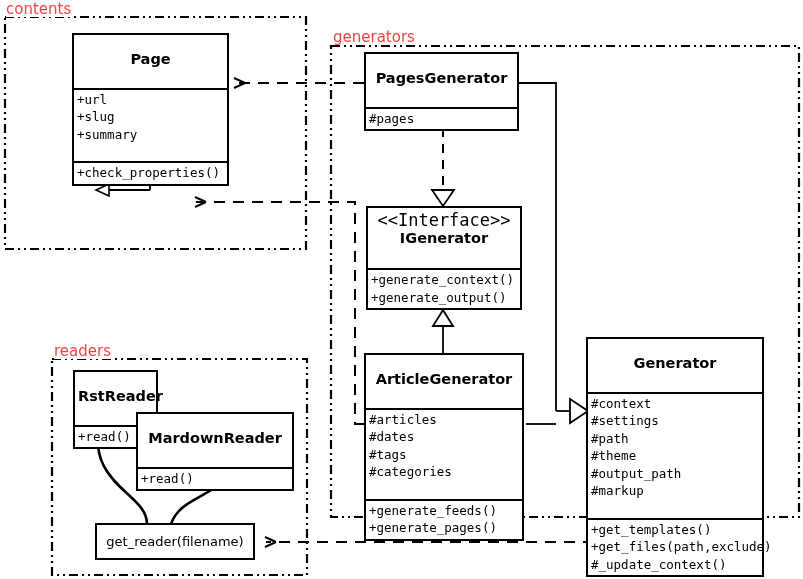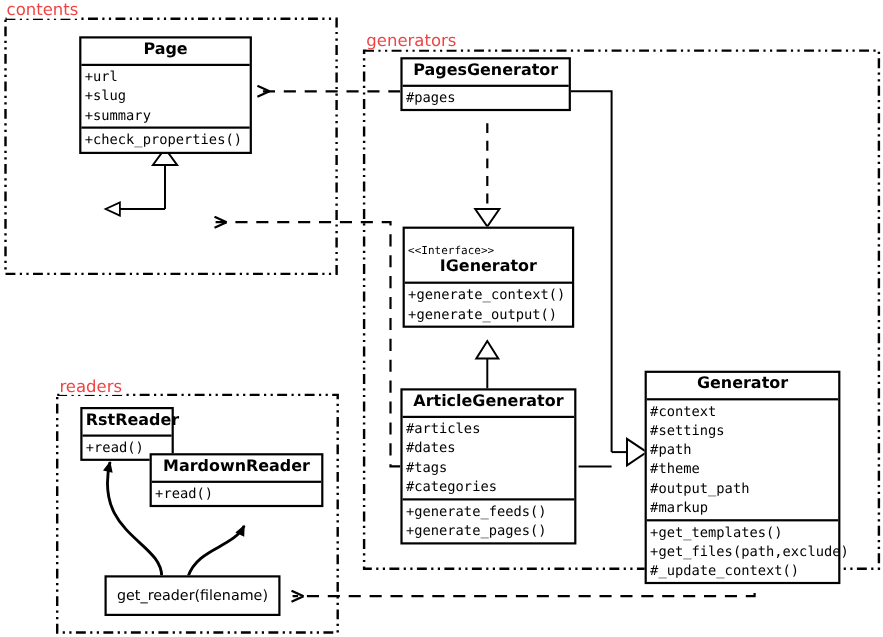--- a/index.html
+++ b/index.html
@@ -32,36 +32,38 @@
     border: 2px solid #000000;
     background: #ffffff;
     z-index: 5;
   }
   .umlbox .sec {
     box-sizing: border-box;
     padding: 1px 3px 2px 3px;
   }
   .umlbox .sec + .sec {
     border-top: 2px solid #000000;
+    margin-top: 16px;
   }
   .umlbox .title {
     text-align: center;
     font-weight: bold;
     font-size: 14.5px;
     font-family: "DejaVu Sans", sans-serif;
-    padding-top: 3px;
+    padding-top: 17px;
     padding-bottom: 4px;
     line-height: 1.08;
   }
   .umlbox .stereo {
+    text-align: center;
     font-weight: normal;
-    font-size: 10px;
+    font-size: 17px;
     font-family: "DejaVu Sans Mono", monospace;
     line-height: 1.15;
-    padding-top: 14px;
+    padding-top: 2px;
   }
   .umlbox .members {
     font-family: "DejaVu Sans Mono", monospace;
     font-size: 12.5px;
     line-height: 1.40;
     text-align: left;
     white-space: pre;
   }
   .umlbox.plain {
     display: flex;

